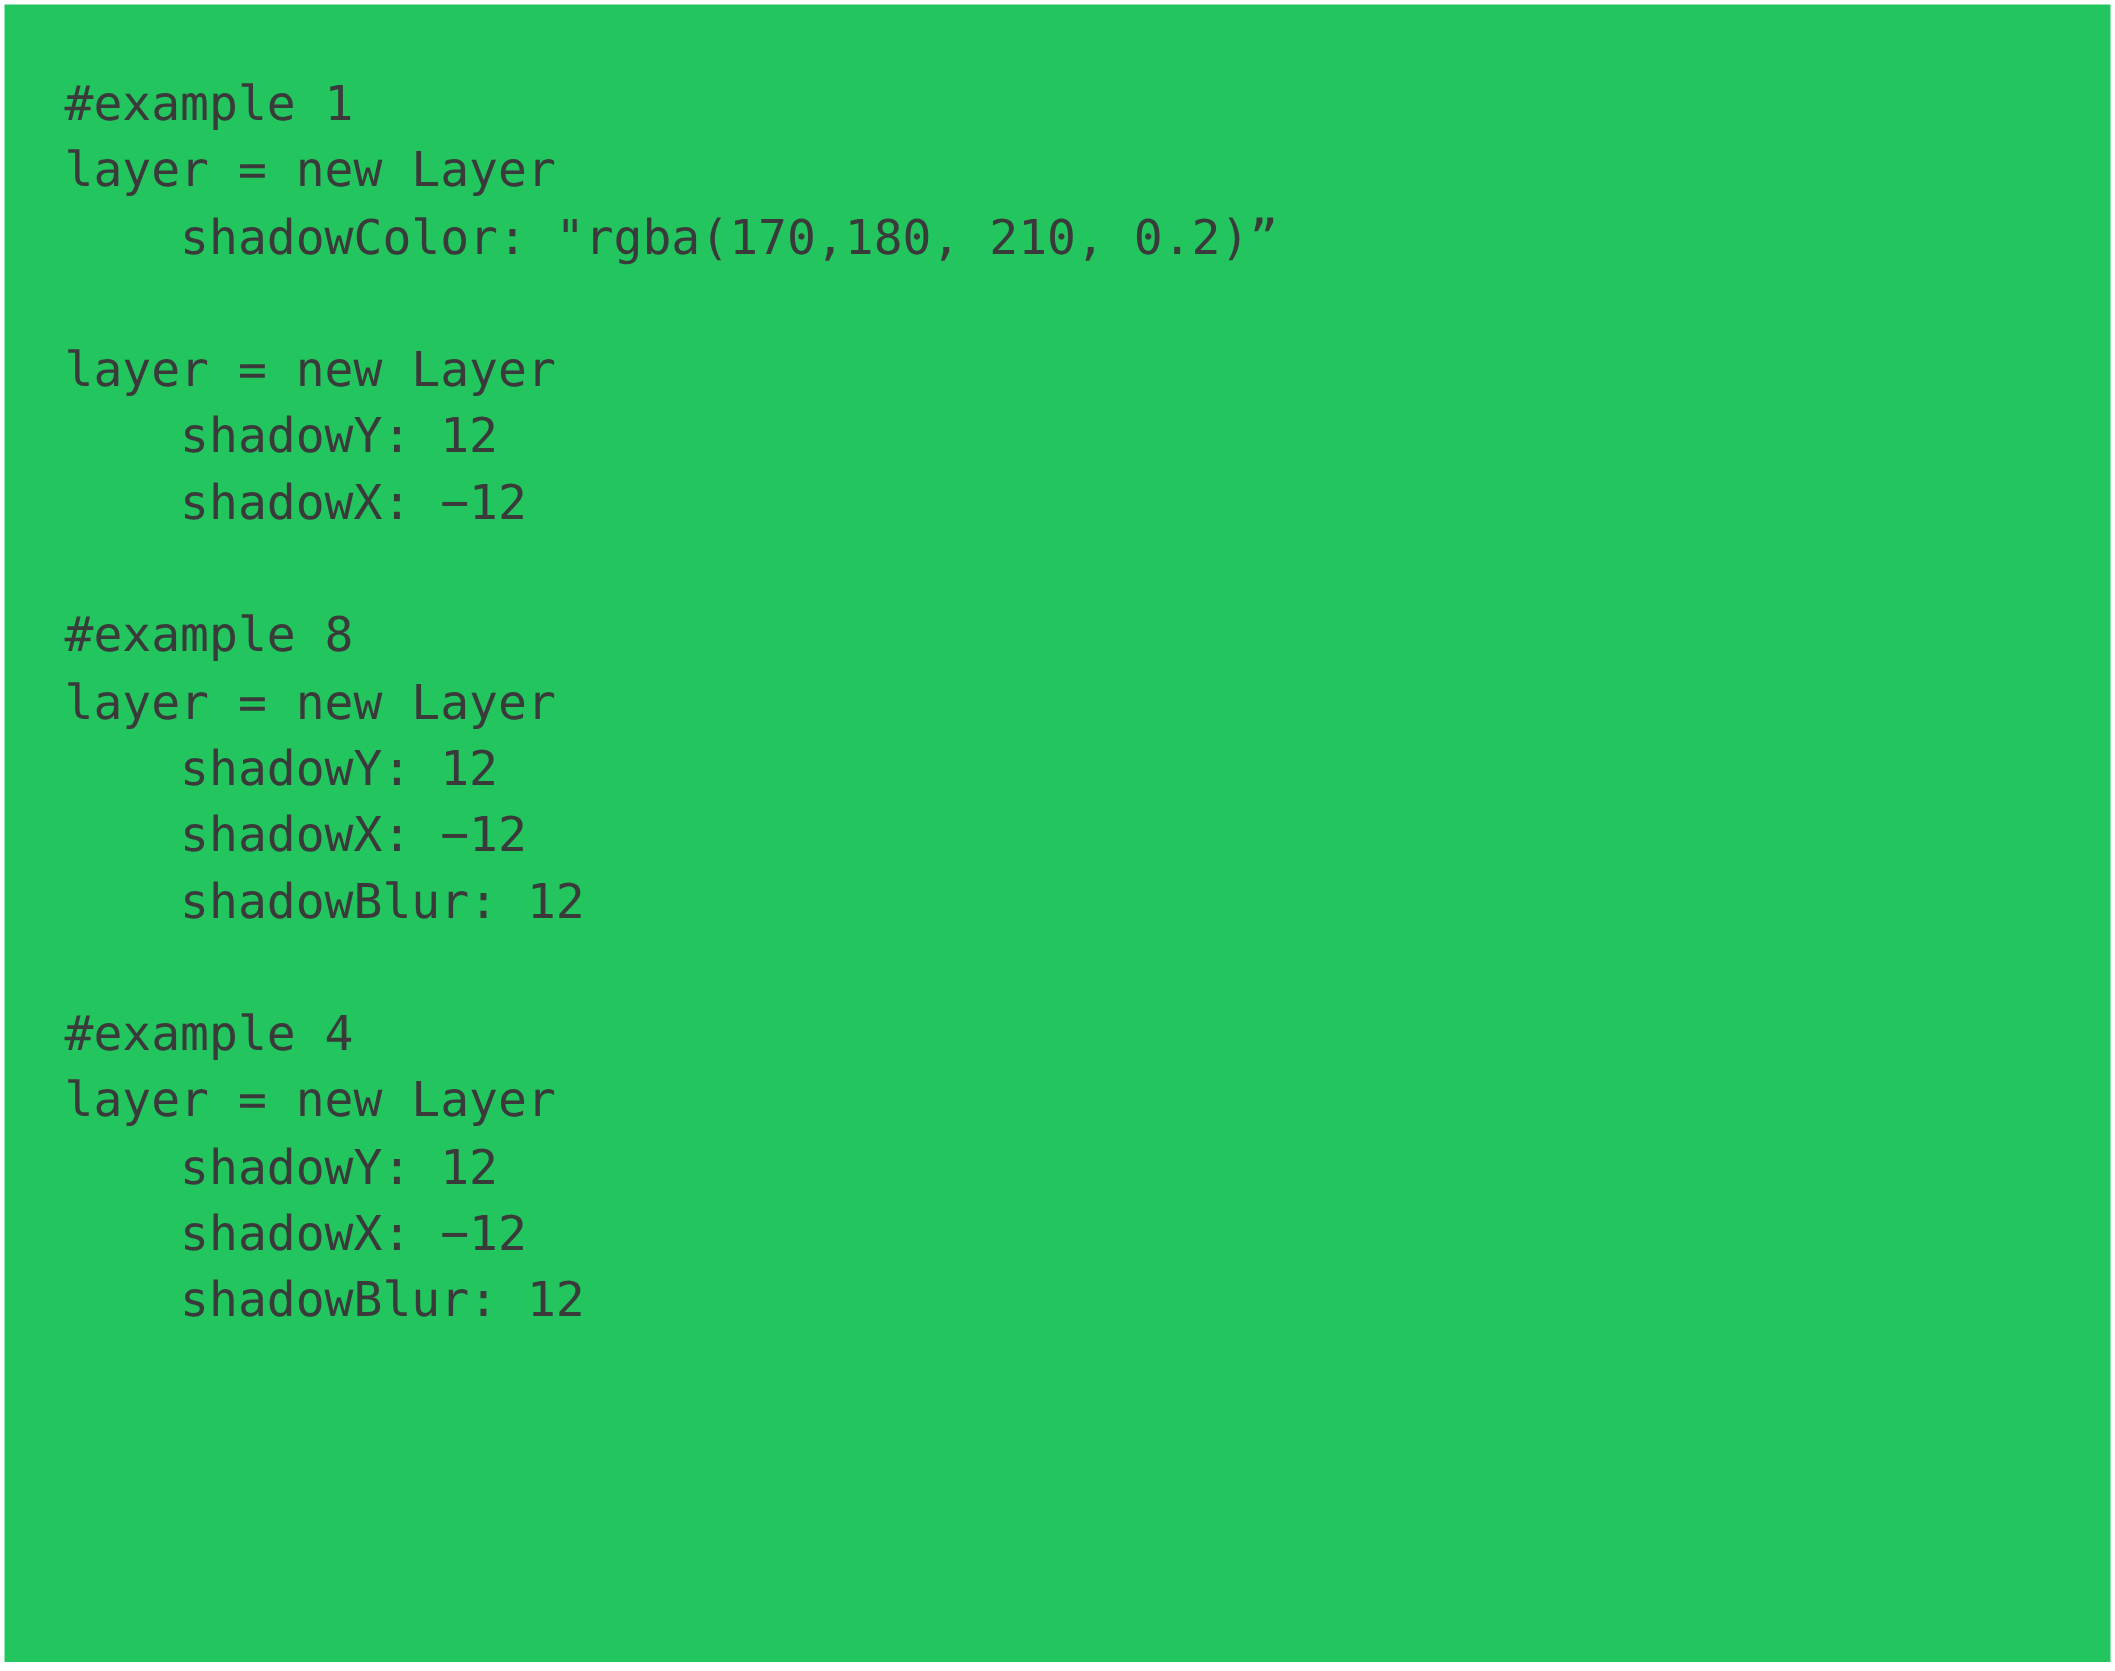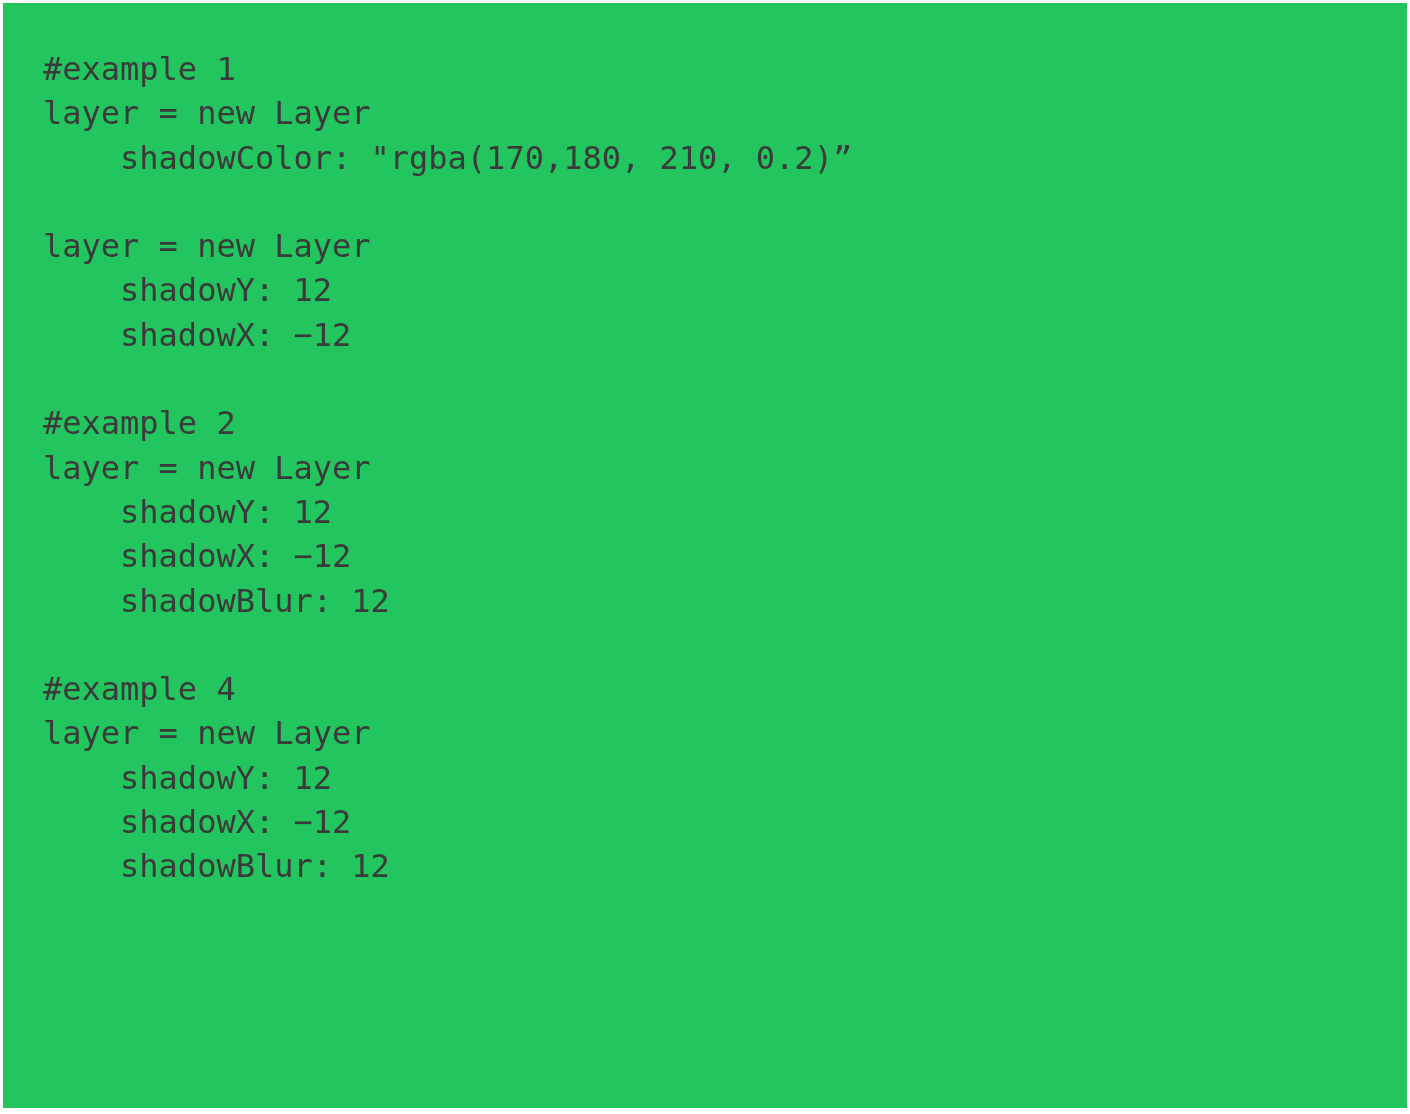--- a/index.html
+++ b/index.html
@@ -56,21 +56,21 @@
   <div class="code-lines">
 
     <div class="code-line">#example 1</div>
     <div class="code-line">layer = new Layer</div>
     <div class="code-line">    shadowColor: "rgba(170,180, 210, 0.2)”</div>
     <div class="code-line blank"></div>
     <div class="code-line">layer = new Layer</div>
     <div class="code-line">    shadowY: 12</div>
     <div class="code-line">    shadowX: −12</div>
     <div class="code-line blank"></div>
-    <div class="code-line">#example 2</div>
+    <div class="code-line">#example 8</div>
     <div class="code-line">layer = new Layer</div>
     <div class="code-line">    shadowY: 12</div>
     <div class="code-line">    shadowX: −12</div>
     <div class="code-line">    shadowBlur: 12</div>
     <div class="code-line blank"></div>
     <div class="code-line">#example 4</div>
     <div class="code-line">layer = new Layer</div>
     <div class="code-line">    shadowY: 12</div>
     <div class="code-line">    shadowX: −12</div>
     <div class="code-line">    shadowBlur: 12</div>

